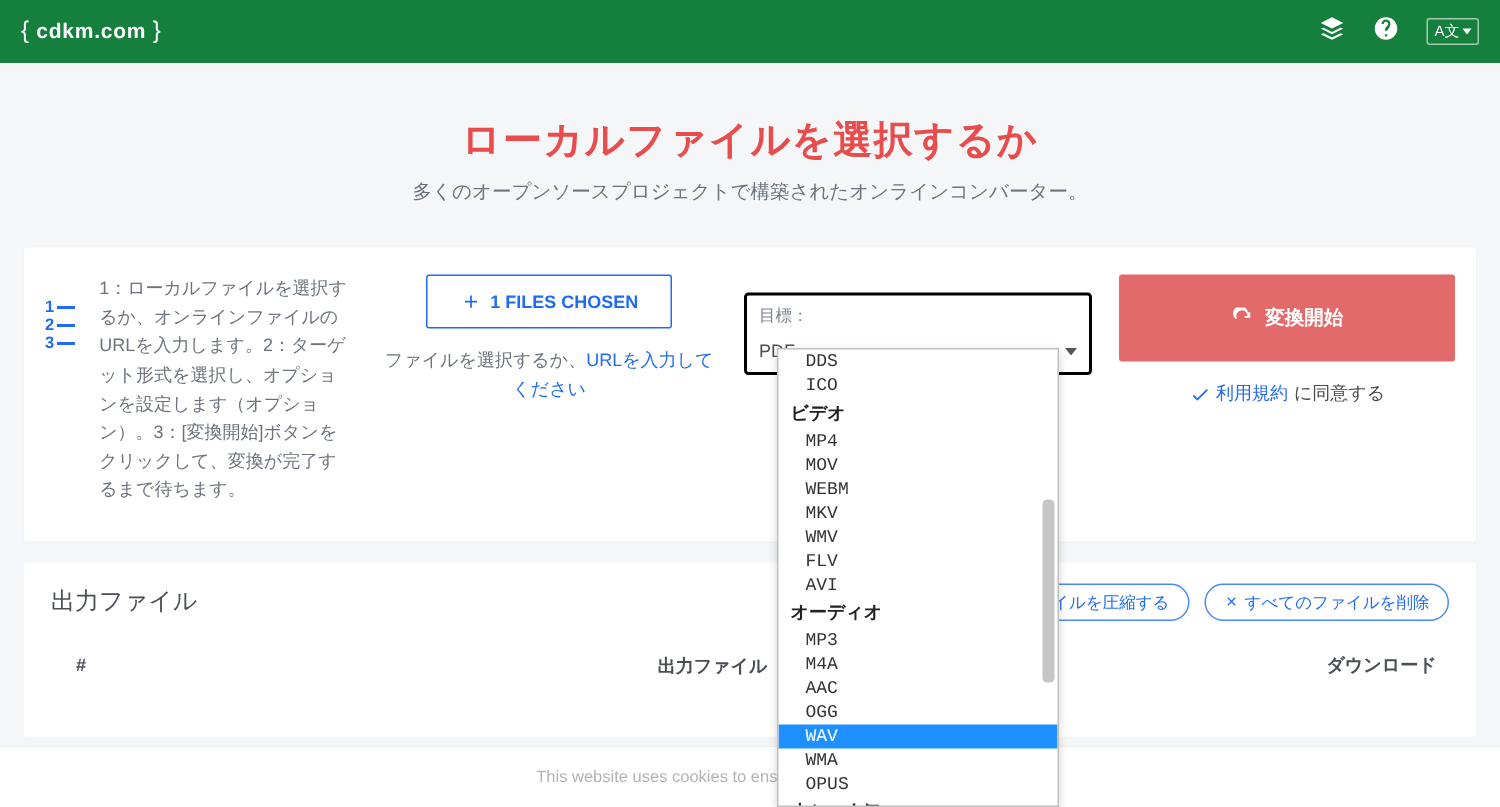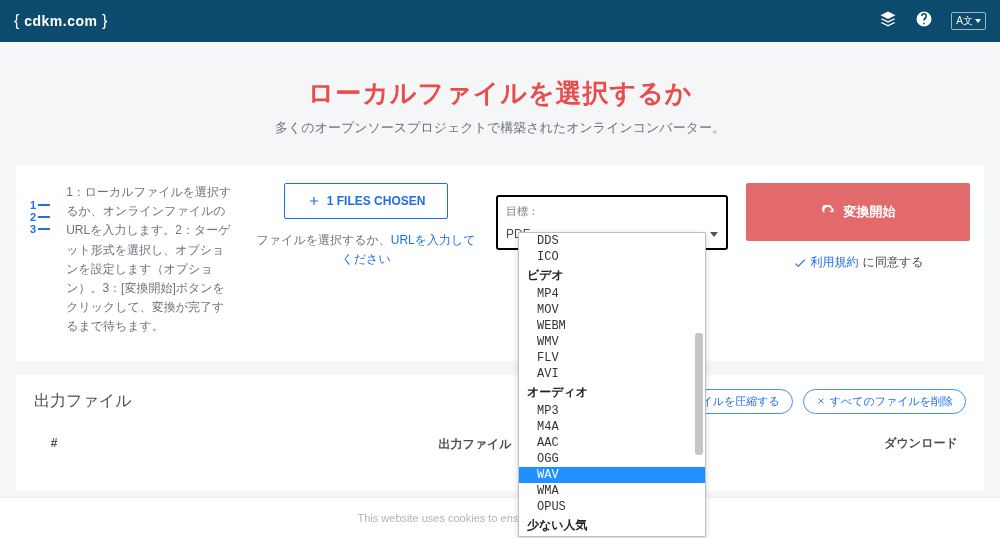--- a/index.html
+++ b/index.html
@@ -1,18 +1,18 @@
 <!DOCTYPE html>
 <html><head>
 <meta charset="utf-8">
 <style>
 * { margin: 0; padding: 0; box-sizing: border-box; }
 body { font-family: Arial, "Helvetica Neue", sans-serif; background: #f5f6f8; width: 1000px; height: 538px; overflow: hidden; }
 
-.topbar { background: #0c4a6e; height: 42px; display: flex; align-items: center; justify-content: space-between; padding: 0 14px; color: #fff; }
+.topbar { background: #15803d; height: 42px; display: flex; align-items: center; justify-content: space-between; padding: 0 14px; color: #fff; }
 .brand { font-weight: bold; font-size: 14px; letter-spacing: .5px; }
 .brand .br-l, .brand .br-r { font-weight: normal; font-size: 16px; }
 .topicons { display: flex; gap: 18px; align-items: center; }
 .topicons svg { width: 18px; height: 18px; fill: #fff; }
 .lang-btn { border: 1px solid rgba(255,255,255,.6); border-radius: 2px; padding: 1px 4px; font-size: 10px; color: #fff; display: inline-flex; align-items: center; gap: 2px; }
 
 .hero { text-align: center; padding: 34px 0 18px; }
 .hero h1 { color: #e94c4c; font-size: 26px; font-weight: 600; letter-spacing: 1px; }
 .hero p { color: #6c737c; margin-top: 8px; font-size: 13px; }
 
@@ -159,20 +159,21 @@
 <div class="cookie-bar">This website uses cookies to ensure you get the best expe</div>
 
 <div class="dropdown" id="dd">
   <div class="scrollbar"></div>
 <div class="dd-opt">DDS</div>
     <div class="dd-opt">ICO</div>
     <div class="dd-group">ビデオ</div>
     <div class="dd-opt">MP4</div>
     <div class="dd-opt">MOV</div>
     <div class="dd-opt">WEBM</div>
+    <div class="dd-opt">MKV</div>
     <div class="dd-opt">WMV</div>
     <div class="dd-opt">FLV</div>
     <div class="dd-opt">AVI</div>
     <div class="dd-group">オーディオ</div>
     <div class="dd-opt">MP3</div>
     <div class="dd-opt">M4A</div>
     <div class="dd-opt">AAC</div>
     <div class="dd-opt">OGG</div>
     <div class="dd-opt sel">WAV</div>
     <div class="dd-opt">WMA</div>

